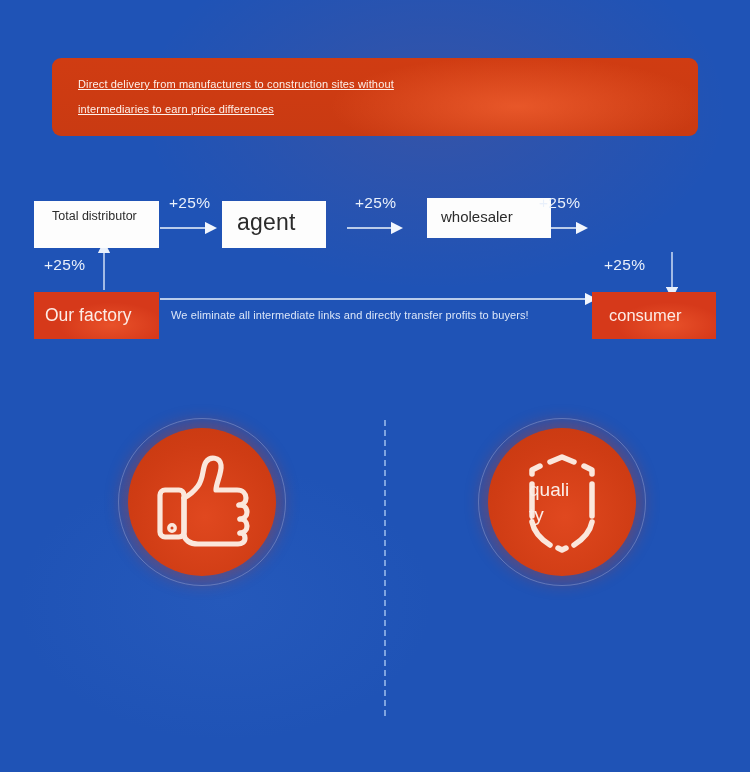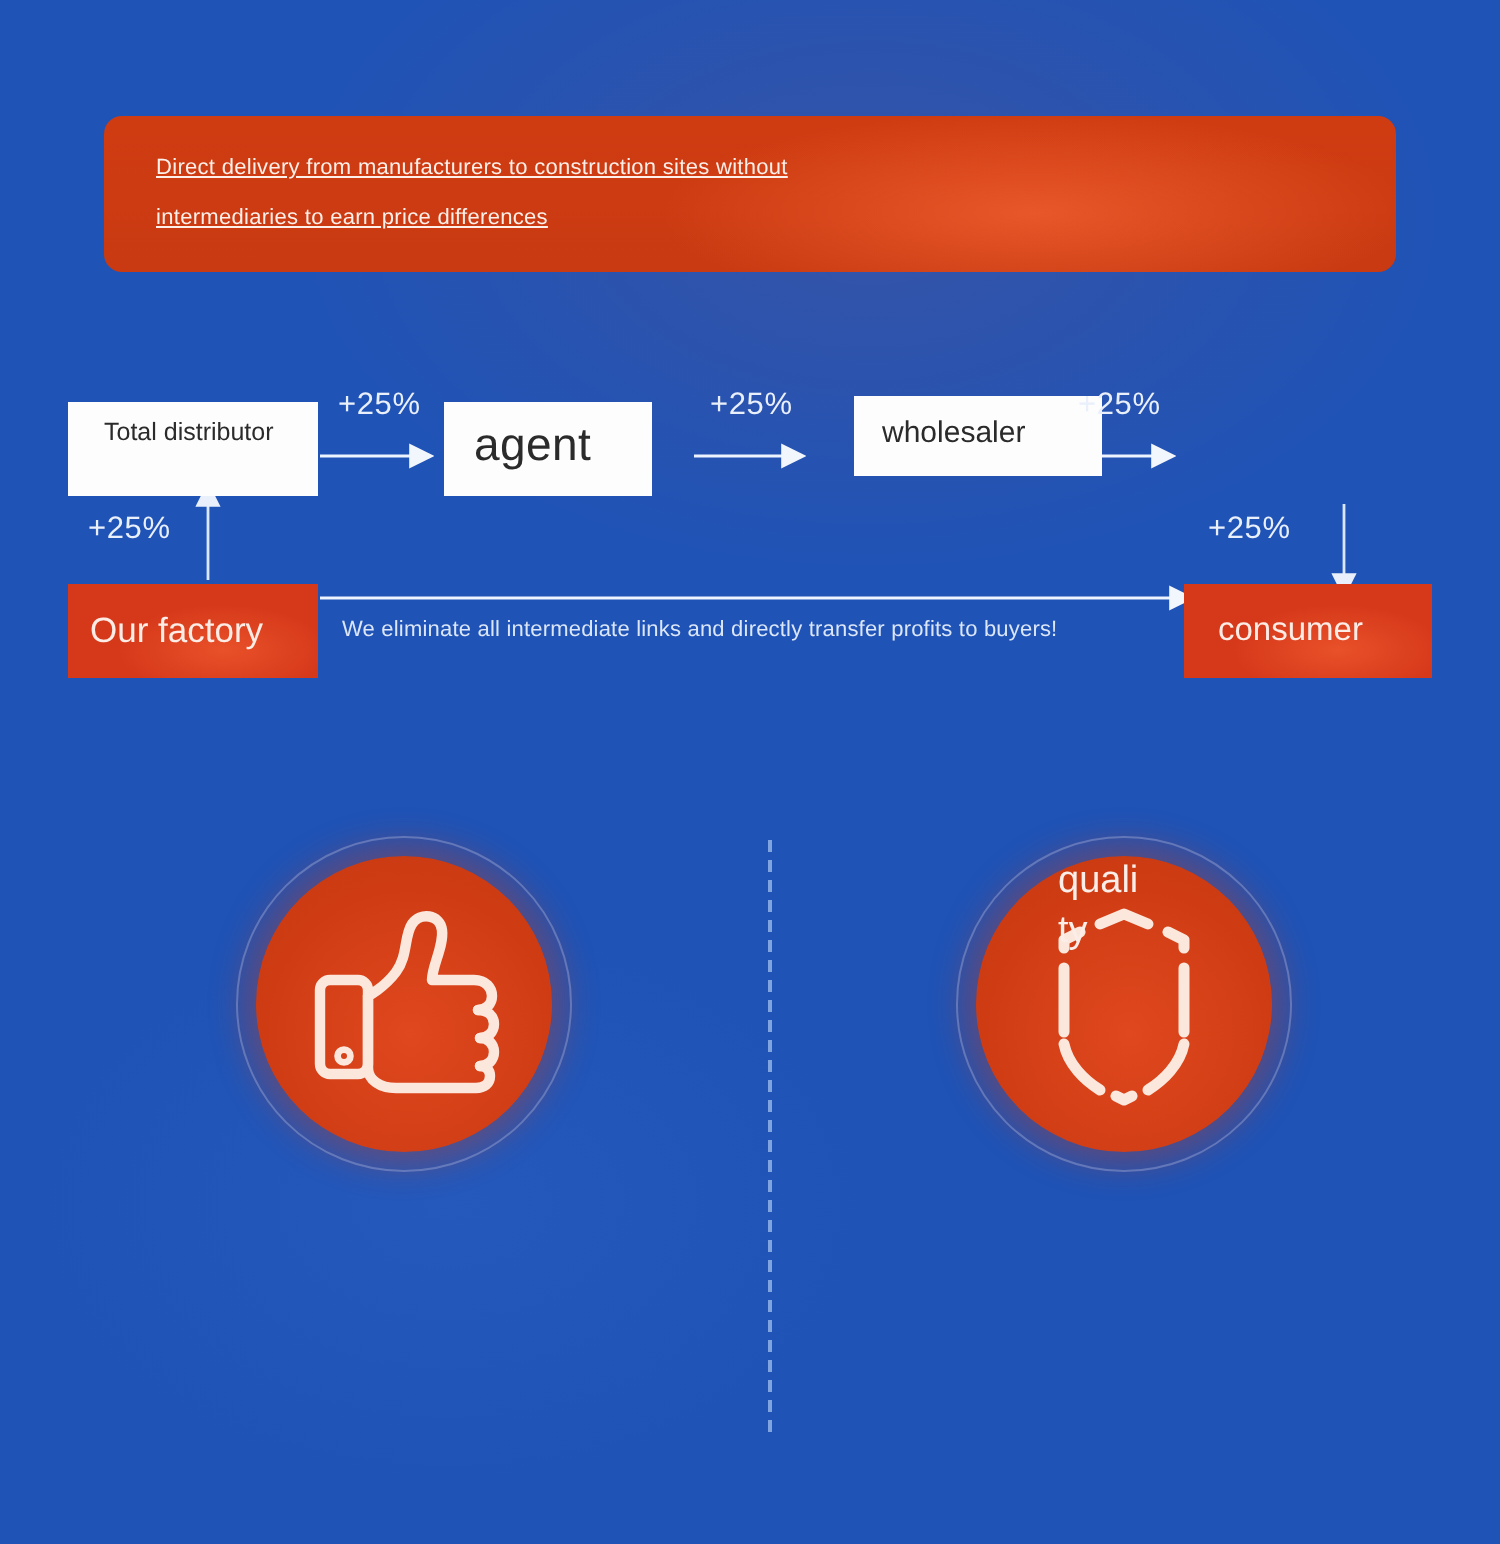--- a/index.html
+++ b/index.html
@@ -153,21 +153,21 @@
     position: absolute;
     left: 18px; top: 18px;
     width: 148px; height: 148px;
   }
   .shield-label {
     position: absolute;
     left: 18px; top: 18px;
     width: 148px; height: 148px;
     display: flex;
     flex-direction: column;
-    justify-content: flex-start;
+    justify-content: center;
     box-sizing: border-box;
     padding-left: 41px;
   }
   .shield-label span {
     color: #fbeee8;
     font-size: 19px;
     line-height: 25px;
     display: block;
     white-space: pre-line;
   }

